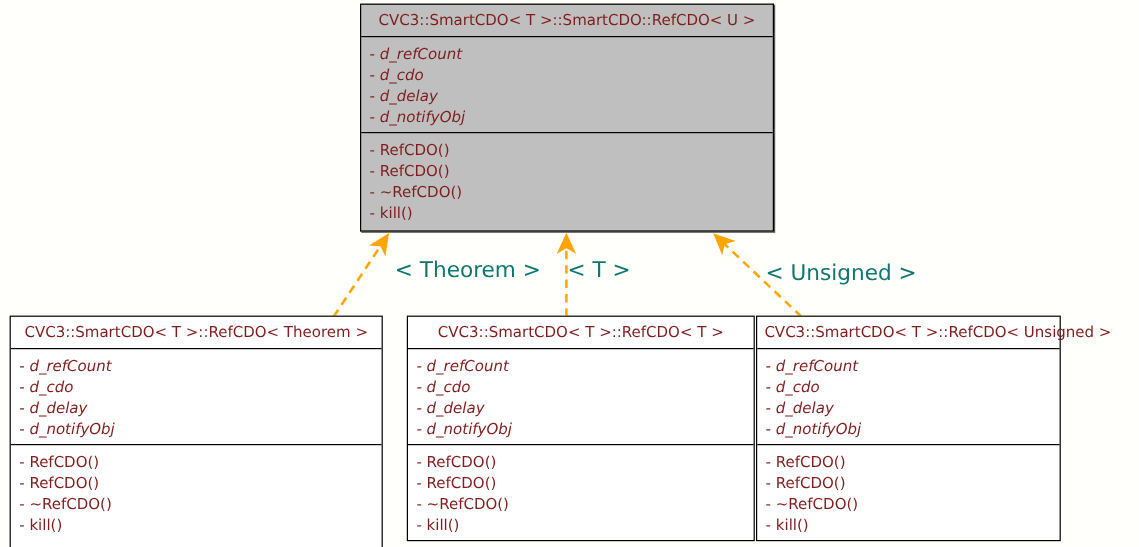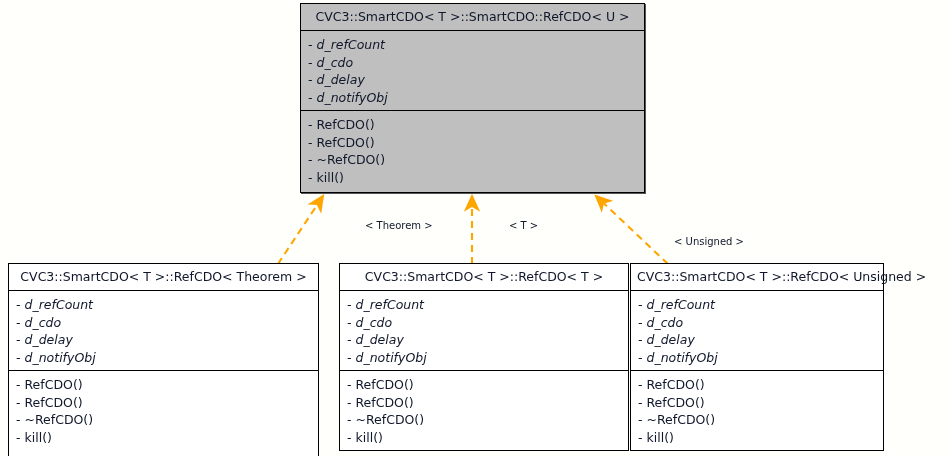--- a/index.html
+++ b/index.html
@@ -17,21 +17,21 @@
     height: 456px;
     background: #fffffb;
     overflow: hidden;
   }
   
   .umlbox {
     position: absolute;
     box-sizing: border-box;
     border: 1px solid #000000;
     background: #ffffff;
-    color: #0f172a;
+    color: #7f1d1d;
   }
   .umlbox.root {
     background: #bfbfbf;
     border: 1px solid #000000;
     box-shadow: 1px 1px 0 0 #555;
   }
   .uml-title {
     box-sizing: border-box;
     text-align: center;
     font-size: 12.5px;
@@ -61,25 +61,24 @@
     position: absolute;
     left: 0;
     top: 0;
     width: 949px;
     height: 456px;
     pointer-events: none;
   }
   
   .edge-label {
     position: absolute;
-    font-size: 10px;
+    font-size: 18px;
     line-height: 15px;
-    color: #0f172a;
+    color: #0f766e;
     white-space: nowrap;
-    margin-left: 36px;
   }
 </style>
 </head>
 <body>
 
 <div id="canvas">
 
   <svg id="edges" viewBox="0 0 949 456" xmlns="http://www.w3.org/2000/svg">
     <defs>
       <marker id="arrowOrange" markerWidth="9" markerHeight="9" refX="7.5" refY="4.5" orient="auto" markerUnits="strokeWidth">
@@ -89,21 +88,21 @@
 
     <line x1="278" y1="264" x2="323" y2="196" stroke="#ffa500" stroke-width="2.1" stroke-dasharray="7,5" marker-end="url(#arrowOrange)"></line>
 
     <line x1="472" y1="264" x2="472" y2="196" stroke="#ffa500" stroke-width="2.1" stroke-dasharray="7,5" marker-end="url(#arrowOrange)"></line>
 
     <line x1="668" y1="264" x2="596" y2="196" stroke="#ffa500" stroke-width="2.1" stroke-dasharray="7,5" marker-end="url(#arrowOrange)"></line>
   </svg>
 
   <div class="edge-label" style="left:329px; top:218px;">&lt; Theorem &gt;</div>
   <div class="edge-label" style="left:473px; top:218px;">&lt; T &gt;</div>
-  <div class="edge-label" style="left:638px; top:234px;">&lt; Unsigned &gt;</div>
+  <div class="edge-label" style="left:638px; top:220px;">&lt; Unsigned &gt;</div>
 
   <div class="umlbox root" style="left:300px; top:3px; width:345px; height:190px;">
     <div class="uml-title">CVC3::SmartCDO&lt; T &gt;::SmartCDO::RefCDO&lt; U &gt;</div>
     <div class="uml-section members" style="height:80px;">
       <div class="uml-line">- d_refCount</div>
       <div class="uml-line">- d_cdo</div>
       <div class="uml-line">- d_delay</div>
       <div class="uml-line">- d_notifyObj</div>
     </div>
     <div class="uml-section methods">

